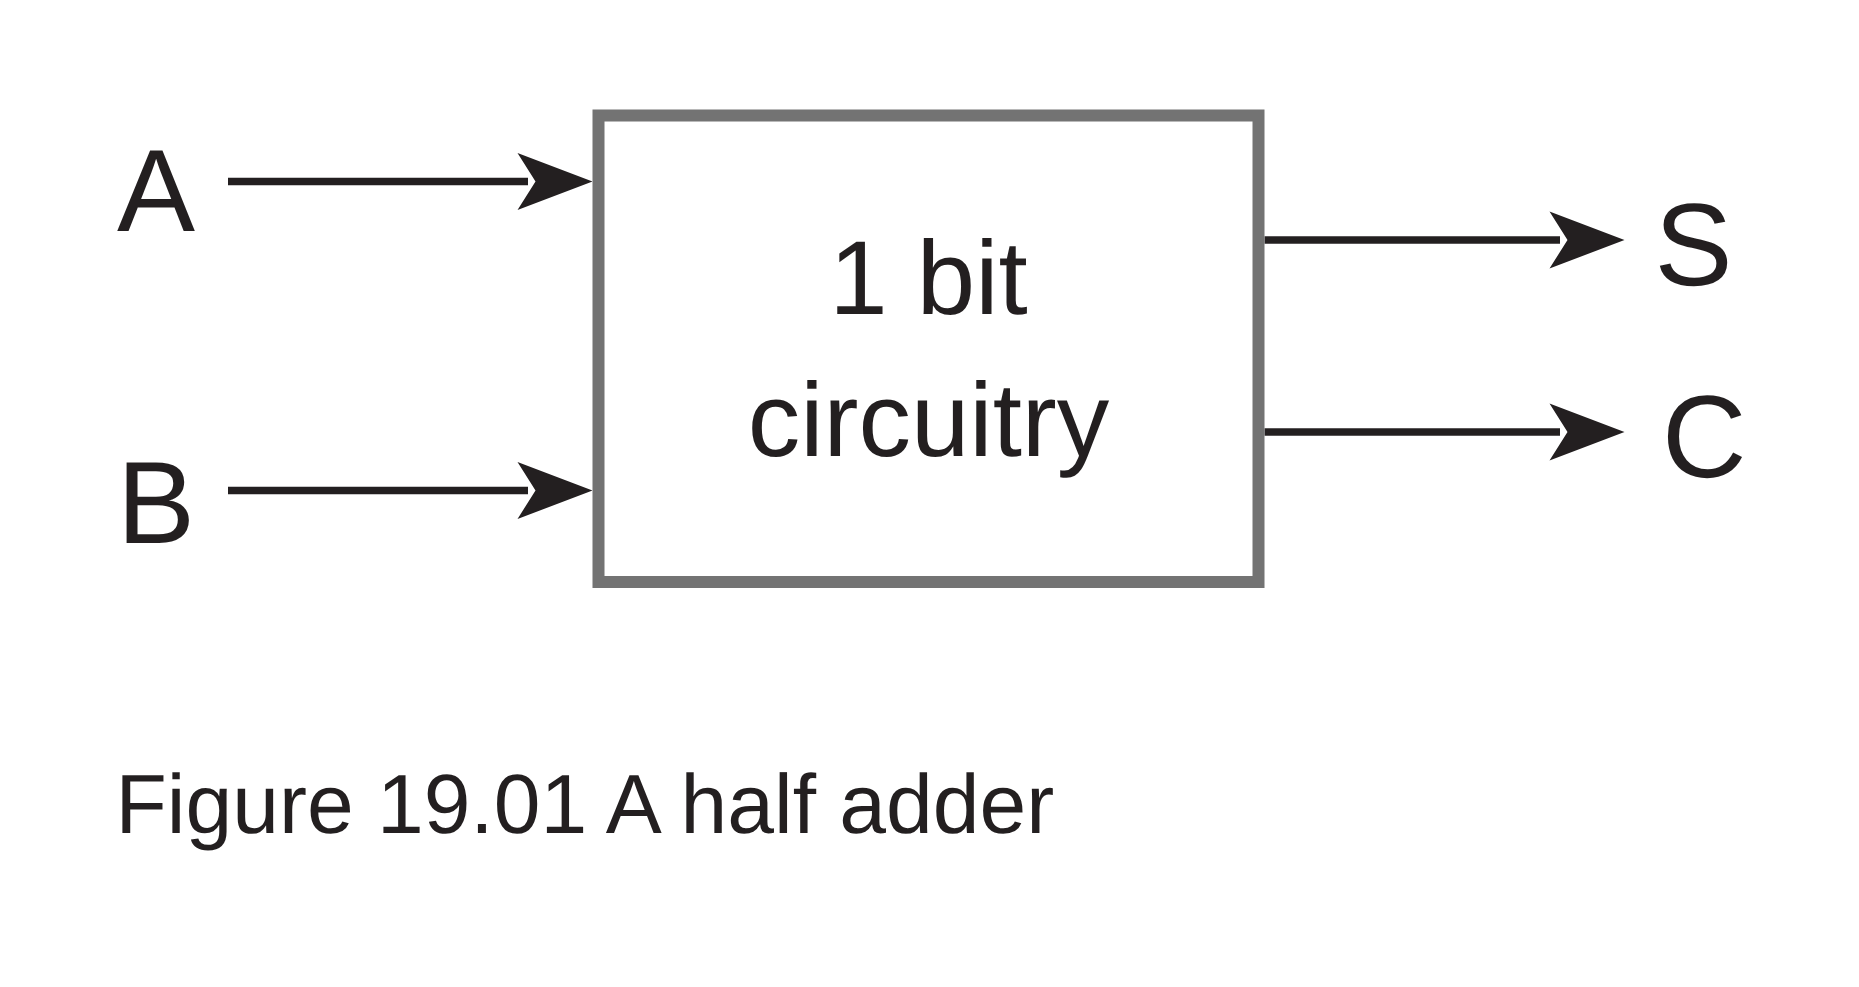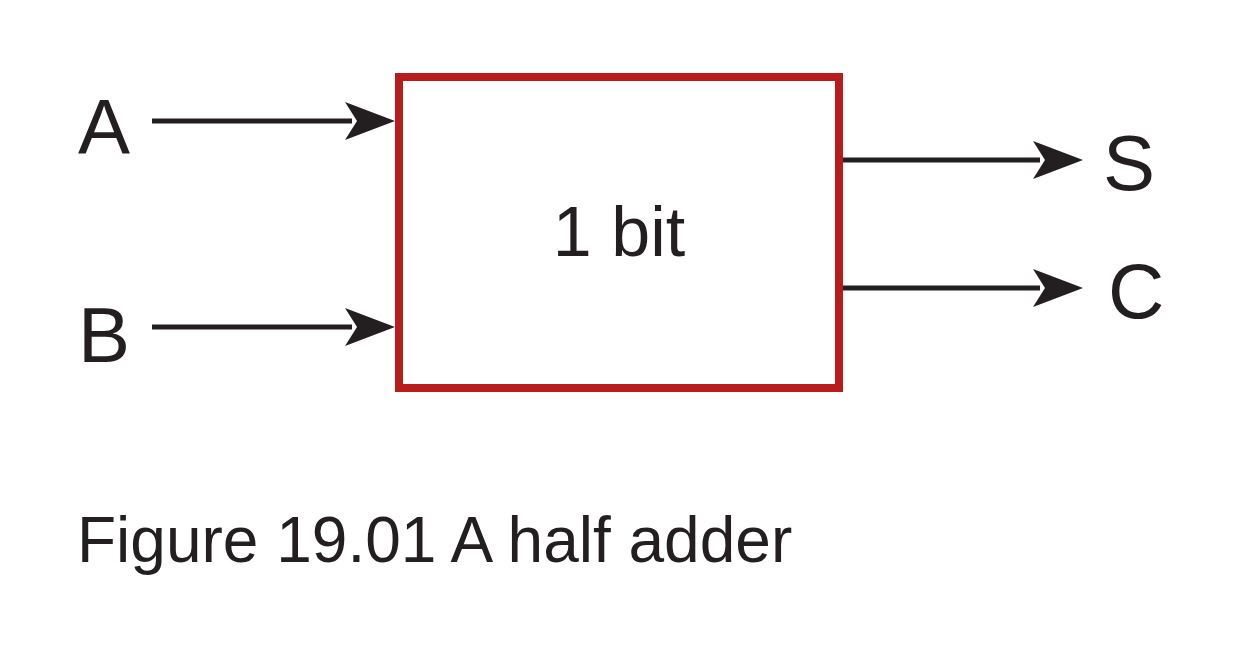--- a/index.html
+++ b/index.html
@@ -23,21 +23,21 @@
     width: 1239px;
     height: 658px;
   }
   .halfadder-box {
     position: absolute;
     left: 395px;
     top: 73px;
     width: 448px;
     height: 319px;
     box-sizing: border-box;
-    border: 8px solid #b91c1c;
+    border: 8px solid #737373;
     background: #ffffff;
     display: flex;
     flex-direction: column;
     align-items: center;
     justify-content: center;
     text-align: center;
   }
   .box-line {
     font-size: 70px;
     line-height: 95px;
@@ -51,21 +51,21 @@
     color: #231f20;
   }
   .label-a { left: 78px;   top: 88px;  }
   .label-b { left: 78px;   top: 296px; }
   .label-s { left: 1103px; top: 124px; }
   .label-c { left: 1108px; top: 252px; }
   .figure-caption {
     position: absolute;
     left: 77px;
     top: 502px;
-    font-size: 64px;
+    font-size: 56px;
     line-height: 1.2;
     white-space: nowrap;
     color: #231f20;
   }
 </style>
 </head>
 <body>
 
 <div class="figure-canvas">
 
@@ -83,20 +83,21 @@
       <path d="M1083,160 L1033,141 L1045,160 L1033,179 Z" fill="#231f20"></path>
     </g>
     <g>
       <line x1="840" y1="288" x2="1040" y2="288" stroke="#231f20" stroke-width="5"></line>
       <path d="M1083,288 L1033,269 L1045,288 L1033,307 Z" fill="#231f20"></path>
     </g>
   </svg>
 
   <div class="halfadder-box">
     <span class="box-line">1 bit</span>
+    <span class="box-line">circuitry</span>
   </div>
 
   <div class="port-label label-a">A</div>
   <div class="port-label label-b">B</div>
   <div class="port-label label-s">S</div>
   <div class="port-label label-c">C</div>
 
   <div class="figure-caption">Figure 19.01 A half adder</div>
 
 </div>

